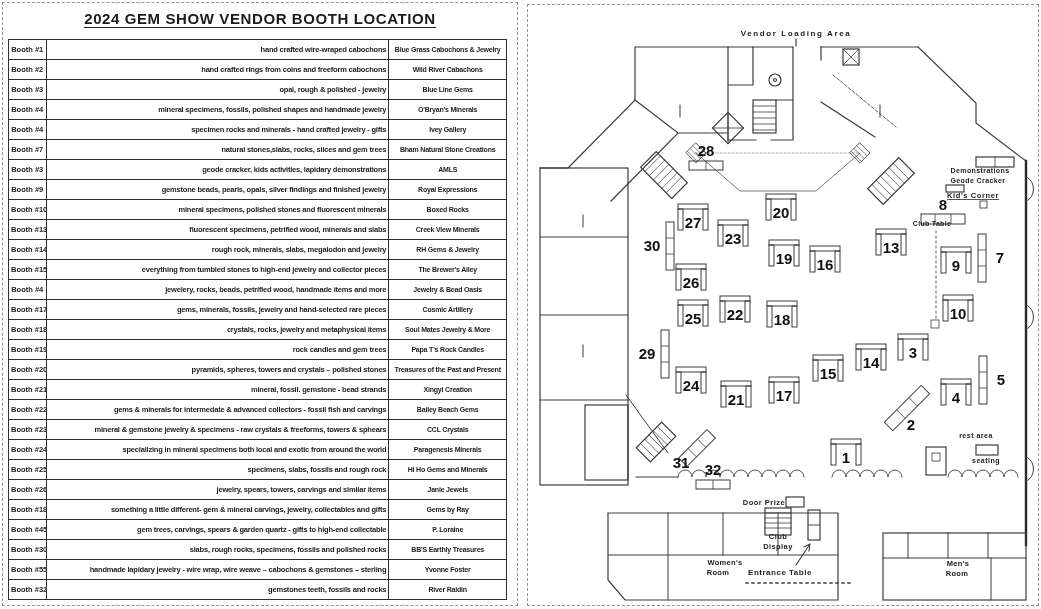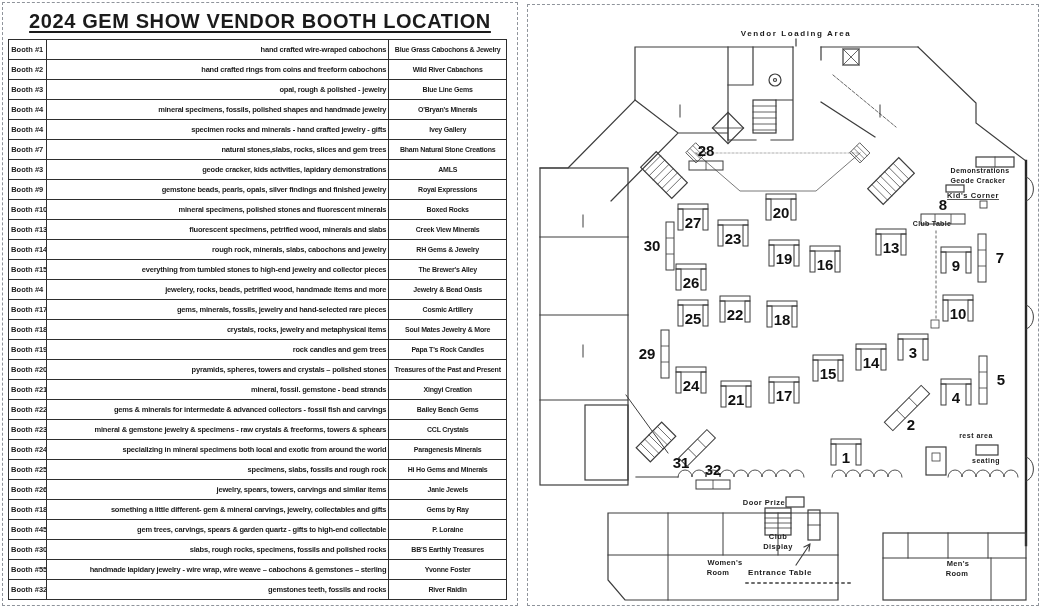--- a/index.html
+++ b/index.html
@@ -3,21 +3,21 @@
 <meta charset="utf-8">
 <style>
   * { margin:0; padding:0; box-sizing:border-box; }
   html,body { width:1041px; height:609px; background:#ffffff; overflow:hidden;
     font-family:"Liberation Sans", sans-serif; color:#1b1b1b; }
   #stage { position:relative; width:1041px; height:609px; background:#fff; }
 
   
   #left-panel { position:absolute; left:2px; top:2px; width:516px; height:604px;
     border:1px dashed #8f949b; background:#fff; }
-  #doc-title { margin-top:7px; text-align:center; font-size:20px; font-weight:bold;
+  #doc-title { margin-top:7px; text-align:center; font-size:15px; font-weight:bold;
     letter-spacing:0.6px; text-decoration:underline; text-underline-offset:3px; }
   #booth-table { position:absolute; left:5px; top:36px; width:499px;
     border-collapse:collapse; table-layout:fixed; }
   #booth-table td { border:1px solid #2e2e2e; height:20px; font-size:7.5px;
     font-weight:bold; text-align:center; vertical-align:middle;
     white-space:nowrap; overflow:hidden; padding:0 2px; }
   #booth-table td.booth-cell { width:37px; }
   #booth-table td.description-cell { width:338px; letter-spacing:-0.2px;text-align:right; }
   #booth-table td.vendor-cell { width:116px; font-size:7px; letter-spacing:-0.2px; }
 
@@ -83,21 +83,21 @@
             <td class="description-cell">mineral specimens, polished stones and fluorescent minerals</td>
             <td class="vendor-cell">Boxed Rocks</td>
           </tr>
           <tr>
             <td class="booth-cell">Booth #13</td>
             <td class="description-cell">fluorescent specimens, petrified wood, minerals and slabs</td>
             <td class="vendor-cell">Creek View Minerals</td>
           </tr>
           <tr>
             <td class="booth-cell">Booth #14</td>
-            <td class="description-cell">rough rock, minerals, slabs, cabochons and jewelry</td>
+            <td class="description-cell">rough rock, minerals, slabs, megalodon and jewelry</td>
             <td class="vendor-cell">RH Gems &amp; Jewelry</td>
           </tr>
           <tr>
             <td class="booth-cell">Booth #15</td>
             <td class="description-cell">everything from tumbled stones to high-end jewelry and collector pieces</td>
             <td class="vendor-cell">The Brewer's Alley</td>
           </tr>
           <tr>
             <td class="booth-cell">Booth #4</td>
             <td class="description-cell">jewelery, rocks, beads, petrified wood, handmade items and more</td>

